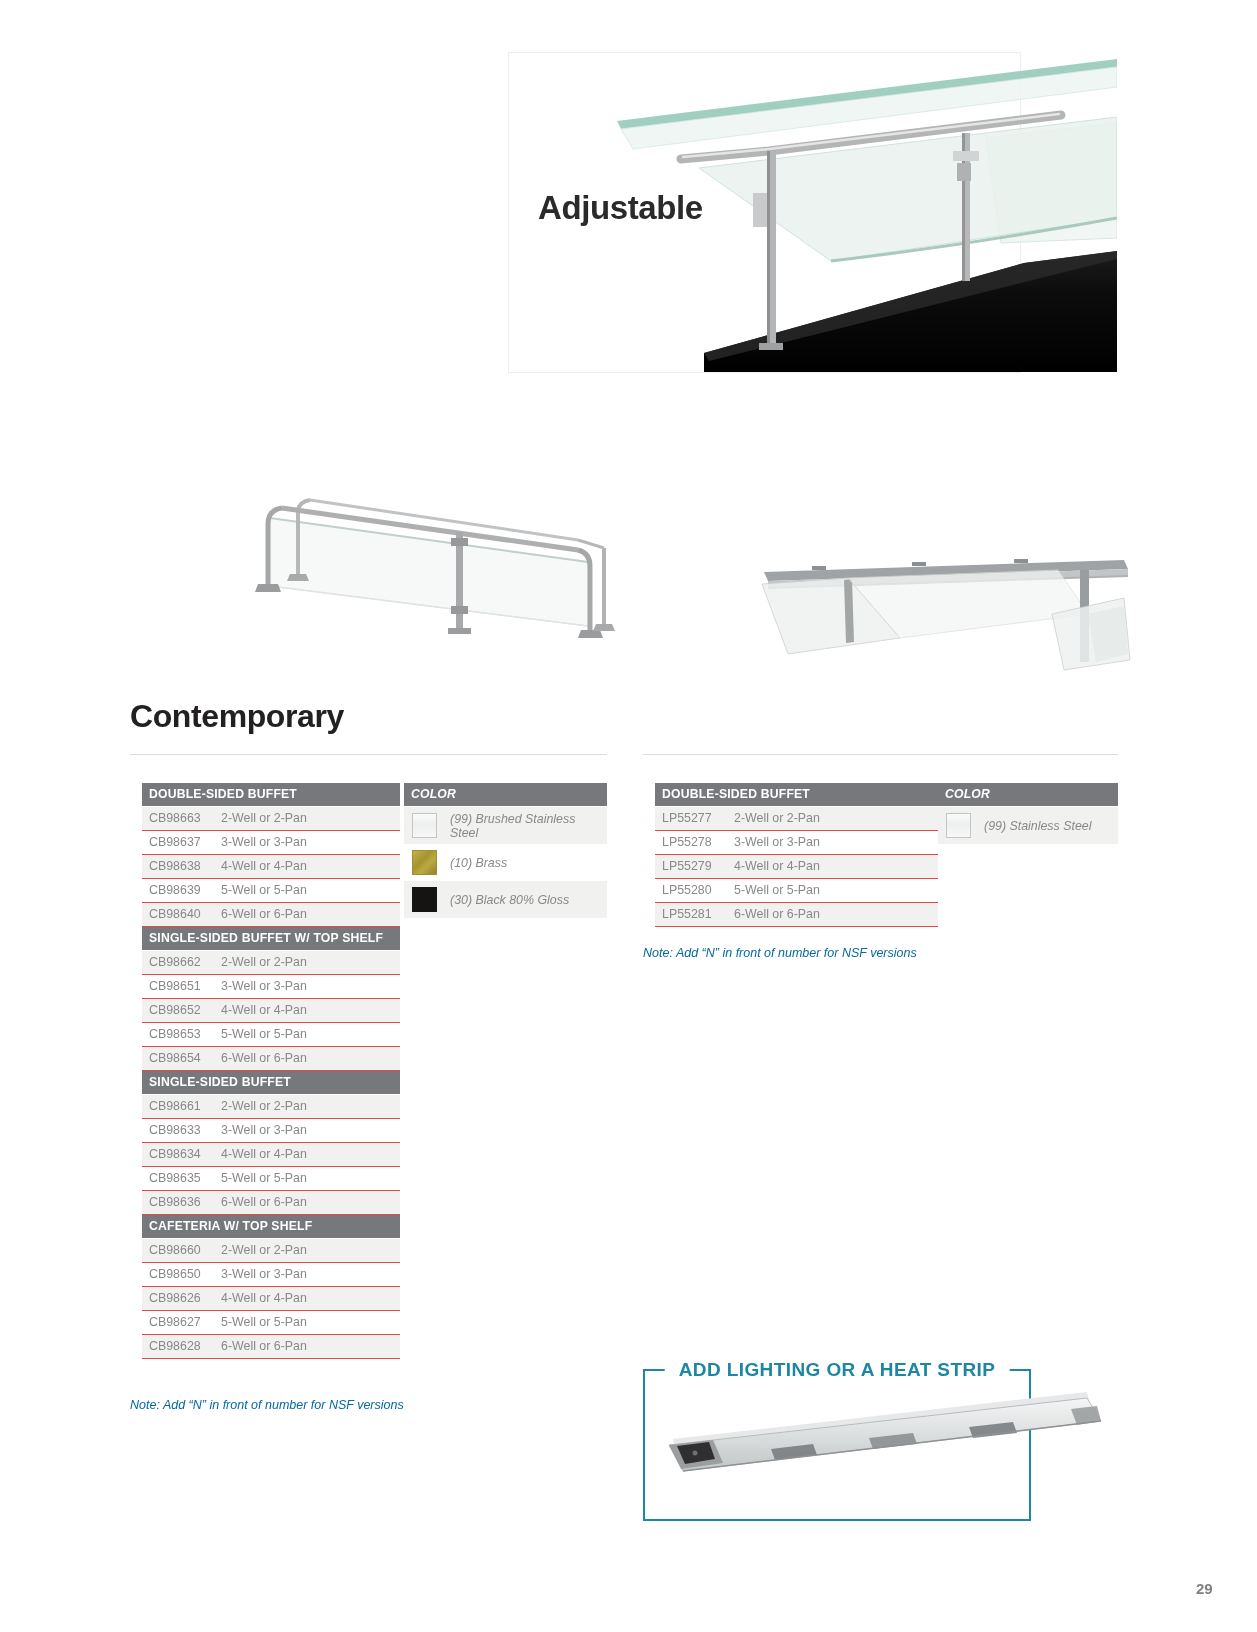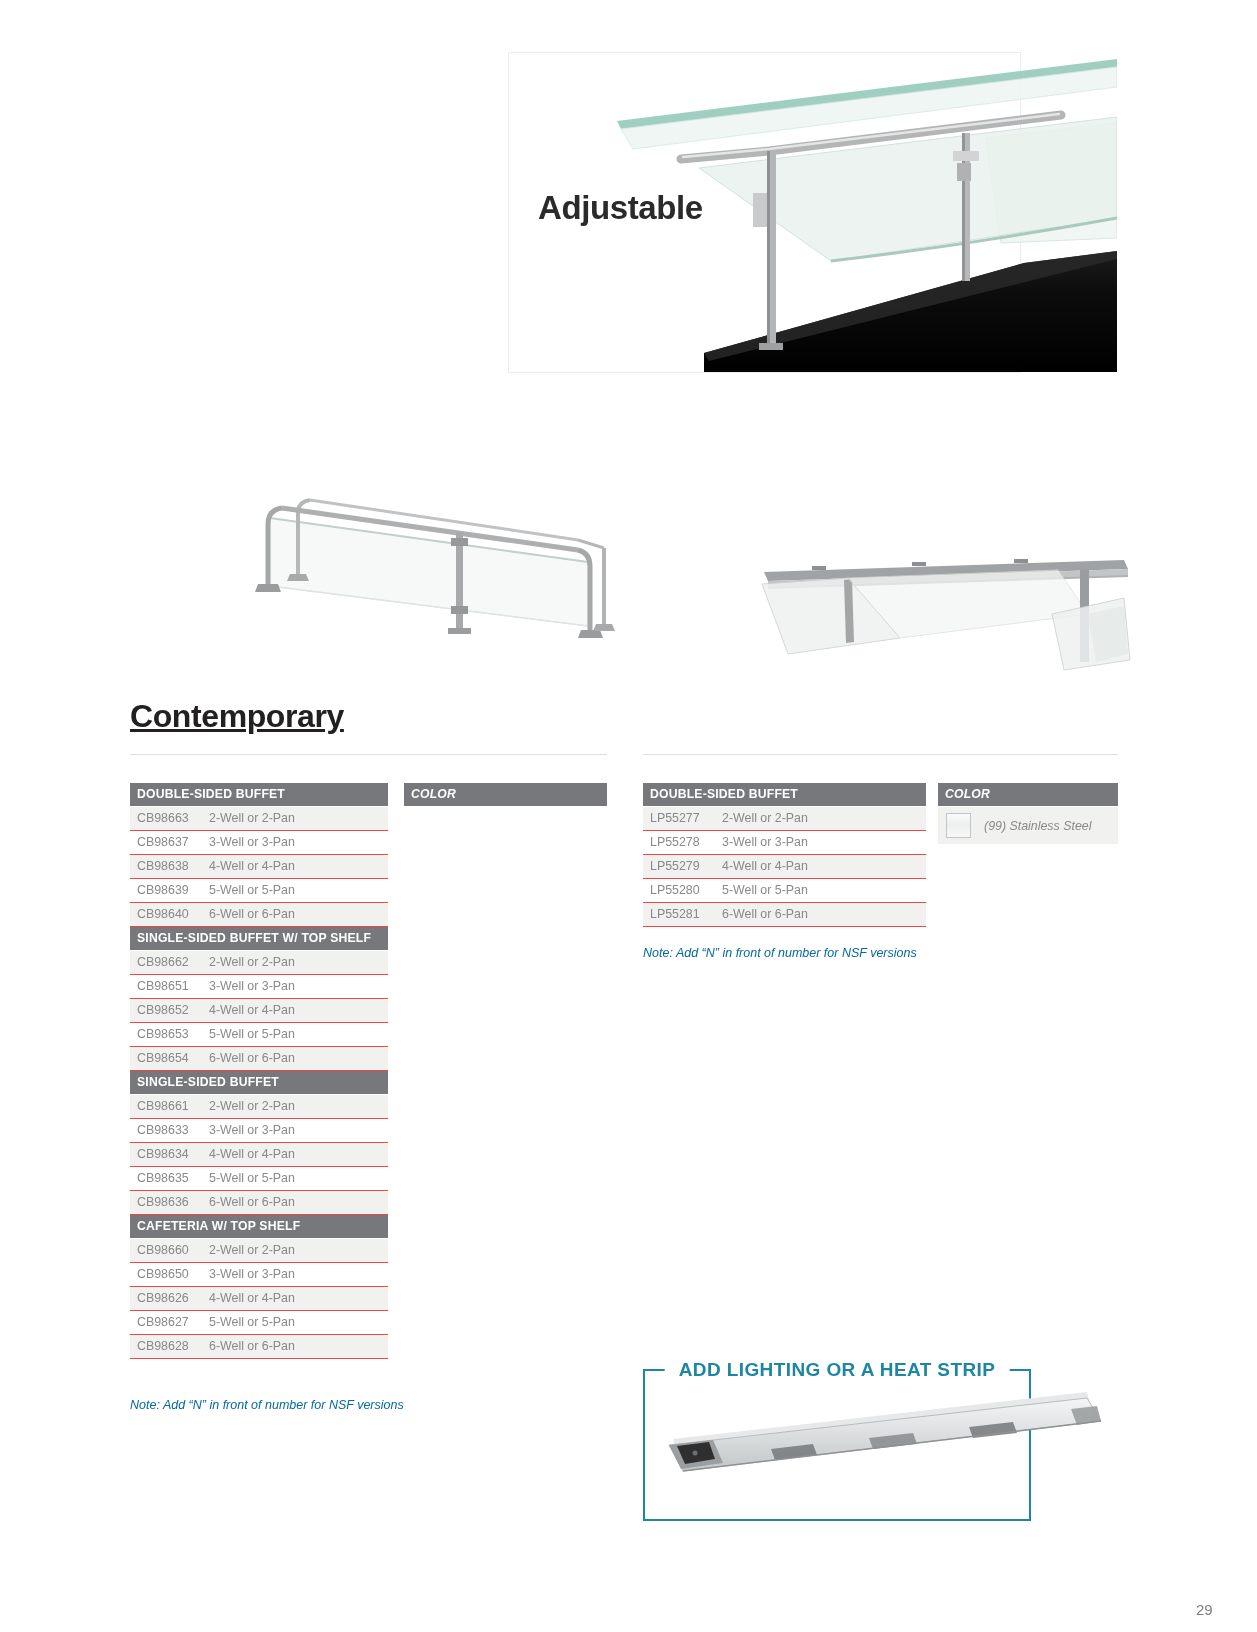--- a/index.html
+++ b/index.html
@@ -6,28 +6,28 @@
   body{font-family:"Liberation Sans",sans-serif;}
   .page{position:relative;width:1257px;height:1632px;background:#ffffff;overflow:hidden;}
 
   
   .hero{position:absolute;left:508px;top:52px;width:513px;height:321px;background:#fff;border:1px solid #ededed;box-sizing:border-box;}
   .hero svg{position:absolute;left:0;top:0;}
   .hero-title{position:absolute;left:29px;top:136px;font-size:33px;font-weight:700;color:#2a2a2a;letter-spacing:-0.4px;}
   .hero-caption{position:absolute;left:31px;top:186px;font-size:13.5px;font-style:italic;color:#8f9193;line-height:20px;}
 
   
-  .h1{position:absolute;font-size:32px;font-weight:700;color:#232021;letter-spacing:-0.4px;text-decoration:underline;}
+  .h1{position:absolute;font-size:32px;font-weight:700;color:#232021;letter-spacing:-0.4px;}
   .rule{position:absolute;height:1px;background:#dcdddd;}
 
   
   .prod{position:absolute;}
 
   
-  .spec-table{position:absolute;font-size:12.4px;}
+  .spec-table{position:absolute;font-size:12.4px;margin-left:12px;}
   .tbl-header{height:23px;line-height:23px;background:#77787b;color:#ffffff;font-weight:700;padding-left:7px;letter-spacing:0.2px;border-bottom:1px solid #fff;font-size:12.2px;}
   .rows div.tbl-row{display:flex;height:23px;line-height:23px;border-bottom:1px solid #ef4444;color:#87898b;}
   .rows div.tbl-row:nth-of-type(odd){background:#f1f1ef;}
   .part{width:72px;padding-left:7px;flex:none;}
 
   
   .color-block{position:absolute;font-size:12.4px;font-style:italic;}
   .color-rows div.color-row{display:flex;align-items:center;height:37px;color:#87898b;}
   .color-rows div.color-row:nth-of-type(odd){background:#f1f1ef;}
   .swatch{width:25px;height:25px;margin-left:8px;margin-right:13px;border:1px solid #c6c8c9;box-sizing:border-box;flex:none;background:#fff;}
@@ -36,21 +36,21 @@
   .swatch.black{background:#161413;border-color:#161413;}
 
   .note{position:absolute;font-size:12.5px;font-style:italic;color:#0369a1;}
 
   
   .light-box{position:absolute;left:643px;top:1369px;width:388px;height:152px;border:2px solid #1d87a3;box-sizing:border-box;}
   .light-title{position:absolute;left:50%;top:0;transform:translate(-50%,-55%);background:#ffffff;padding:0 14px;white-space:nowrap;color:#1d87a3;font-weight:700;font-size:19px;letter-spacing:0.4px;}
   .light-strip{position:absolute;left:6px;top:12px;width:460px;height:104px;}
   .light-caption{position:absolute;left:0;right:0;bottom:12px;text-align:center;font-family:"Liberation Serif",serif;font-style:italic;font-size:17.5px;color:#1d87a3;}
 
-  .page-num{position:absolute;left:1196px;top:1580px;font-size:15px;font-weight:400;color:#7e8083;margin-top:21px;}
+  .page-num{position:absolute;left:1196px;top:1580px;font-size:15px;font-weight:700;color:#7e8083;}
 </style>
 </head>
 <body>
 
 <div class="page">
 
   <div class="hero">
     <svg width="608" height="319" viewBox="0 0 608 319">
       <defs>
         <linearGradient id="counterGrad" x1="0" y1="0" x2="0" y2="1">
@@ -249,20 +249,37 @@
 
         <div class="tbl-row">
           <span class="part">CB98628</span>
           <span class="desc">6-Well or 6-Pan</span>
         </div>
       </div>
   </div>
 
   <div class="color-block" style="left:404px;top:783px;width:203px;">
     <div class="tbl-header">COLOR</div>
+    <div class="color-rows">
+
+        <div class="color-row">
+          <span class="swatch steel"></span>
+          <span>(99) Brushed Stainless Steel</span>
+        </div>
+
+        <div class="color-row">
+          <span class="swatch brass"></span>
+          <span>(10) Brass</span>
+        </div>
+
+        <div class="color-row">
+          <span class="swatch black"></span>
+          <span>(30) Black 80% Gloss</span>
+        </div>
+      </div>
   </div>
 
   <div class="note" style="left:130px;top:1398px;">Note:  Add “N” in front of number for NSF versions</div>
 
   <div class="rule" style="left:643px;top:754px;width:475px;"></div>
 
   <div class="spec-table" style="left:643px;top:783px;width:283px;">
     <div class="tbl-header">DOUBLE-SIDED BUFFET</div>
     <div class="rows">
 

